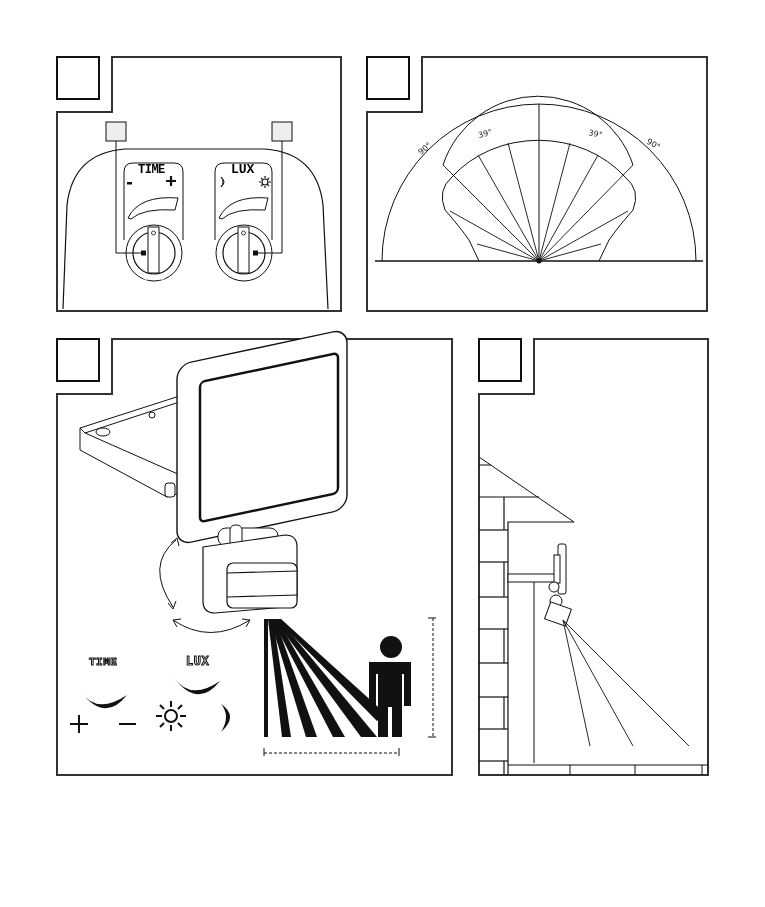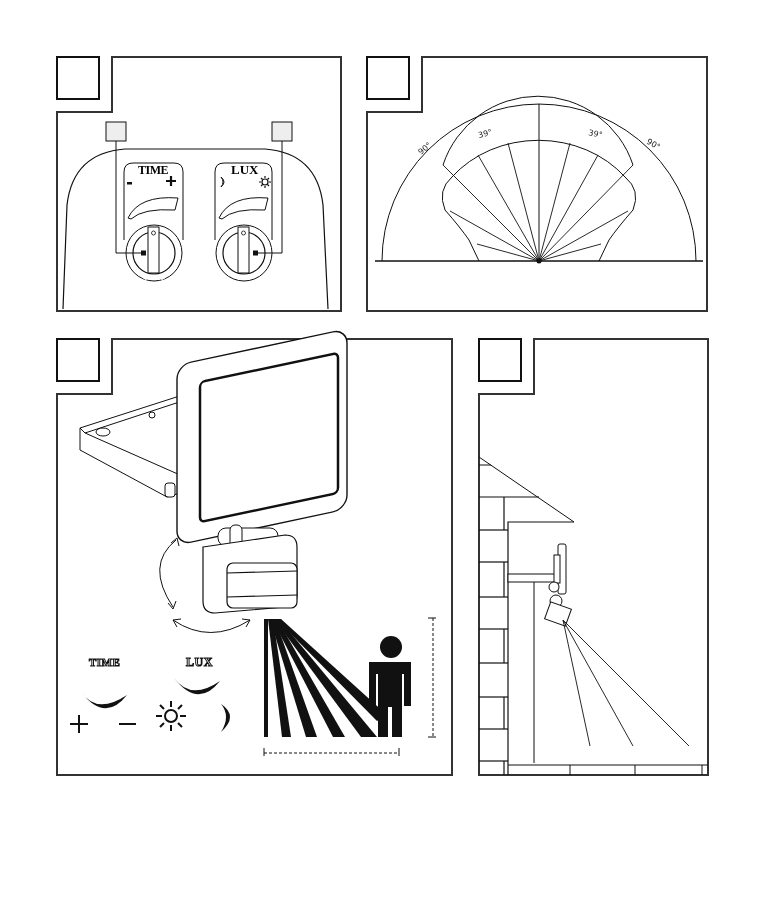--- a/index.html
+++ b/index.html
@@ -1,20 +1,20 @@
 <!DOCTYPE html>
 <html><head>
 <meta charset="utf-8">
 <style>
   html, body { margin: 0; padding: 0; background: #ffffff; }
   body { width: 765px; height: 907px; position: relative; overflow: hidden;
          font-family: "Liberation Sans", sans-serif; }
   .panel { position: absolute; }
   .panel svg { position: absolute; left: 0; top: 0; overflow: visible; }
-  .lbl { font-family: Liberation Serif, serif; font-weight: bold; }
+  .lbl { font-family: Liberation Mono, monospace; font-weight: bold; }
   .deg { font-family: "DejaVu Sans", sans-serif; font-size: 8px; fill: #222; }
 </style>
 </head>
 <body>
 
 <div class="panel" style="left:55px;top:55px;width:290px;height:260px;">
   <svg width="290" height="260" viewBox="0 0 290 260">
 
     <path d="M57 2 H286 V256 H2 V57 H57 Z" fill="none" stroke="#333" stroke-width="2"></path>
     <rect x="2" y="2" width="42" height="42" fill="#fff" stroke="#111" stroke-width="2"></rect>

